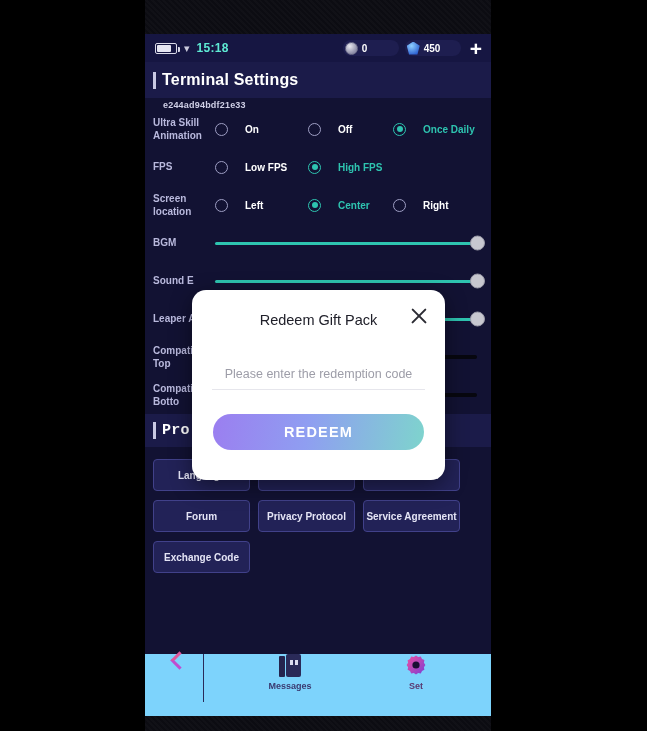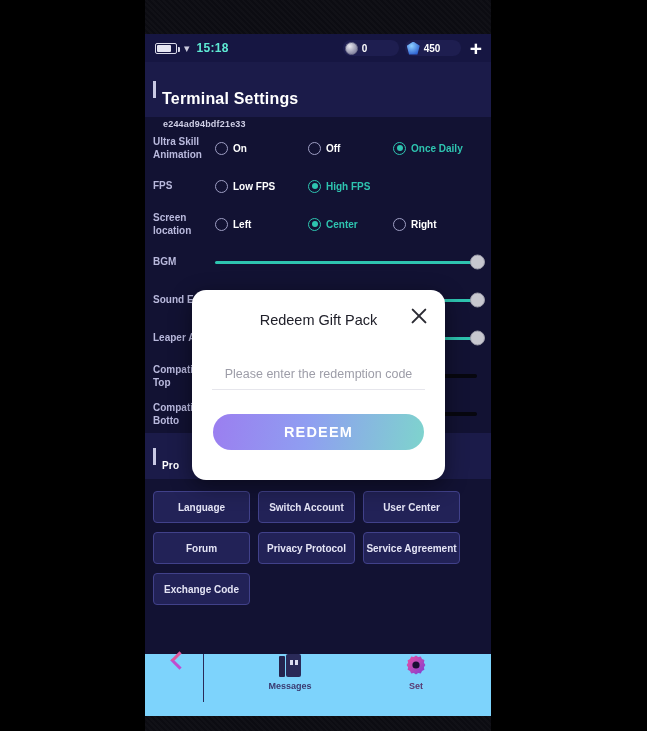--- a/index.html
+++ b/index.html
@@ -73,36 +73,36 @@
     margin-left: 9px; margin-right: 3px; cursor: pointer;
   }
 
   
   .section-head {
     background: #1b1b49; padding: 9px 8px 9px 0;
     display: flex; align-items: center;
   }
   .section-head.sub { background: #1b1b49; padding: 8px 8px 8px 0; }
   .head-bar { width: 3px; height: 17px; background: #c9c9e4; margin: 0 6px 0 8px; flex: none; }
-  .head-text { color: #ffffff; font-size: 16px; font-weight: bold; letter-spacing: .2px; margin-top: 19px; }
-  .head-text.sub { font-size: 10px; }
+  .head-text { color: #ffffff; font-size: 16px; font-weight: bold; letter-spacing: .2px; }
+  .head-text.sub { font-size: 15px; font-family: Liberation Mono, monospace; }
 
   
   .settings { position: relative; padding: 4px 0 0 0; }
   .uid { position: absolute; left: 18px; top: 2px; color: #cfcfe6; font-size: 9px; font-weight: bold; letter-spacing: .2px; }
   .row {
     display: flex; align-items: center;
     min-height: 38px; padding: 0 10px 0 8px;
   }
   .row-label {
     width: 62px; flex: none;
     color: #b9b9dd; font-size: 10px; font-weight: bold; line-height: 1.35;
   }
   .opts { display: flex; flex: 1; align-items: center; }
-  .opt { display: flex; align-items: center; cursor: pointer; }
+  .opt { display: flex; align-items: center; cursor: pointer; gap: 12px; }
   .radio {
     width: 13px; height: 13px; border-radius: 50%;
     border: 1.6px solid #9e9ec4; flex: none;
     display: flex; align-items: center; justify-content: center;
   }
   .radio.on { border-color: #2ec4b0; }
   .radio.on::after { content: ""; width: 6px; height: 6px; border-radius: 50%; background: #2ec4b0; }
   .opt-label { color: #ffffff; font-size: 10px; font-weight: bold; margin-left: 5px; white-space: nowrap; }
   .opt.on .opt-label { color: #2ec4b0; }
 

